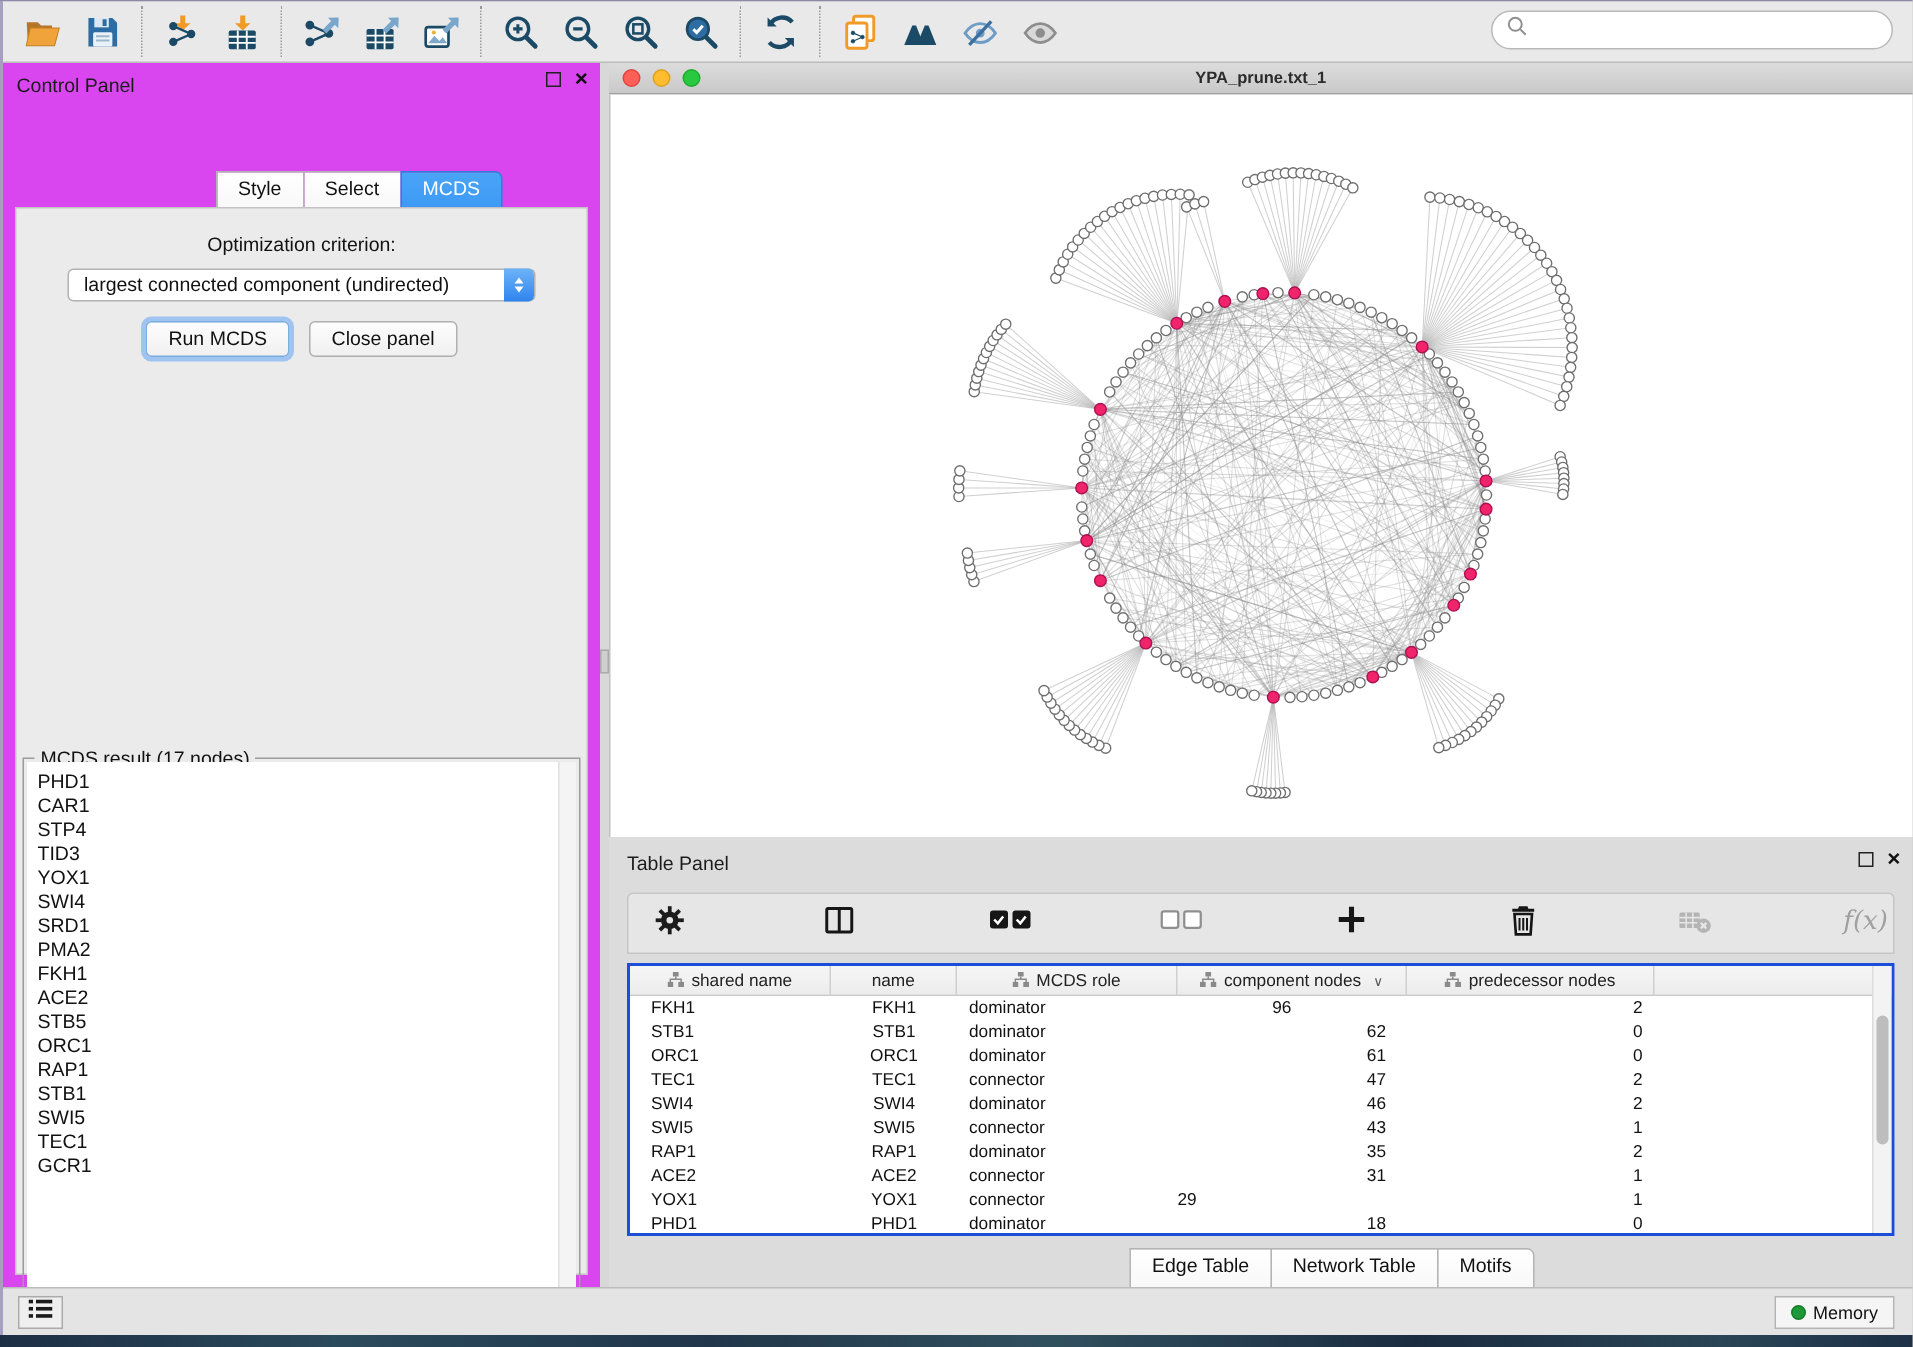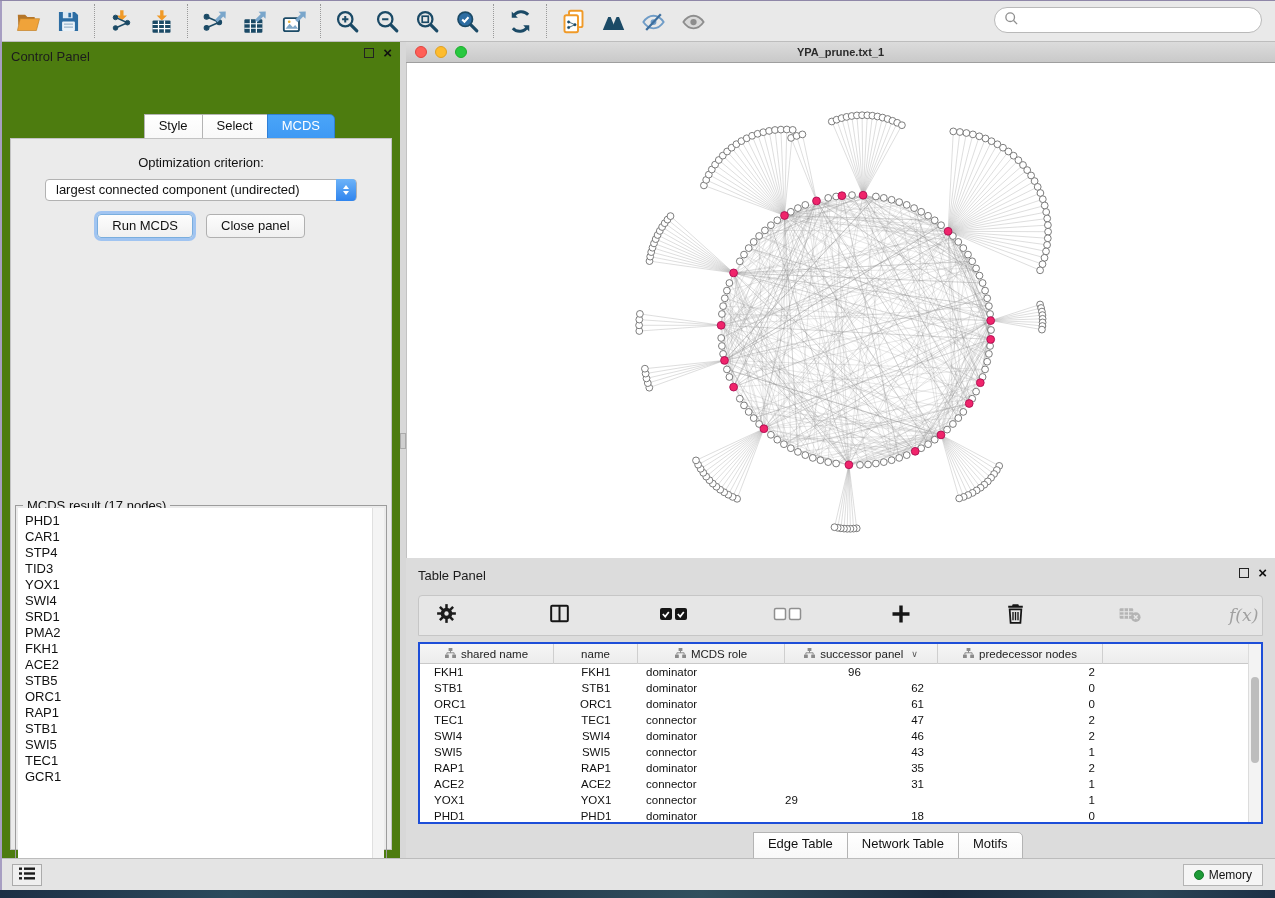--- a/index.html
+++ b/index.html
@@ -14,21 +14,21 @@
   .toolbar { position:absolute; left:2px; top:1px; width:1273px; height:41px; background:#e9e9e9;
     border-bottom:1px solid #bdbdbd; display:flex; align-items:center; padding-left:6px; }
   .tbtn { width:40px; height:34px; display:flex; align-items:center; justify-content:center; cursor:default; }
   .tsep { border-left:1px dotted #9a9a9a; height:34px; margin:0 6px; }
   .ticon svg { display:block; }
   .searchbox { position:absolute; right:13px; top:7px; width:268px; height:26px; background:#fff;
     border:1px solid #b9b9b9; border-radius:13px; display:flex; align-items:center; padding-left:9px; }
   .searchbox input { border:none; outline:none; flex:1; font-size:12px; background:transparent; height:20px; }
 
   
-  .cpanel { position:absolute; left:2px; top:42px; width:398px; height:816px; background:#4d7c0f; }
+  .cpanel { position:absolute; left:2px; top:42px; width:398px; height:816px; background:#d946ef; }
   .panel-title-row { position:relative; height:28px; }
   .panel-title { position:absolute; left:9px; top:7px; font-size:13px; color:#1c1c1c; }
   .win-icons { position:absolute; right:8px; top:6px; display:flex; gap:9px; align-items:center; }
   .float-ic { width:10px; height:10px; border:1.6px solid #222; display:inline-block; }
   .close-ic { font-size:15px; font-weight:bold; color:#111; line-height:10px; }
   .tabs-row { position:absolute; left:0; top:72px; width:100%; display:flex; justify-content:center; }
   .seg { display:flex; }
   .seg .tab { font-size:13px; color:#111; background:linear-gradient(#ffffff,#f1f1f1); border:1px solid #b4b4b4;
     border-right:none; padding:3px 14px 4px; min-width:54px; text-align:center; }
   .seg .tab:first-child { border-radius:5px 0 0 5px;margin-top:29px; }
@@ -1239,21 +1239,21 @@
           </div>
           <div class="th" style="width: 153px;">
             <span><svg width="11" height="10" viewBox="0 0 11 10">
                 <g fill="#8a8a8a">
                   <rect x="3.6" y="0" width="3.8" height="3"></rect>
                   <rect x="0" y="6.6" width="3.8" height="3.4"></rect>
                   <rect x="7.2" y="6.6" width="3.8" height="3.4"></rect>
                 </g>
                 <path d="M5.5 3v1.8M1.9 6.6V4.8h7.2v1.8" stroke="#8a8a8a" fill="none"></path>
               </svg></span>
-            <span>successor panel</span>
+            <span>component nodes</span>
             <span class="sortch">∨</span>
           </div>
           <div class="th" style="width: 165px;">
             <span><svg width="11" height="10" viewBox="0 0 11 10">
                 <g fill="#8a8a8a">
                   <rect x="3.6" y="0" width="3.8" height="3"></rect>
                   <rect x="0" y="6.6" width="3.8" height="3.4"></rect>
                   <rect x="7.2" y="6.6" width="3.8" height="3.4"></rect>
                 </g>
                 <path d="M5.5 3v1.8M1.9 6.6V4.8h7.2v1.8" stroke="#8a8a8a" fill="none"></path>

